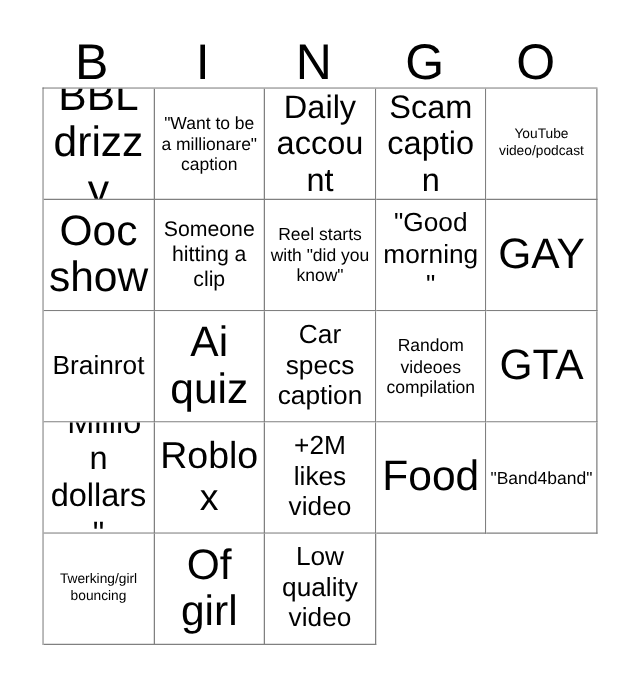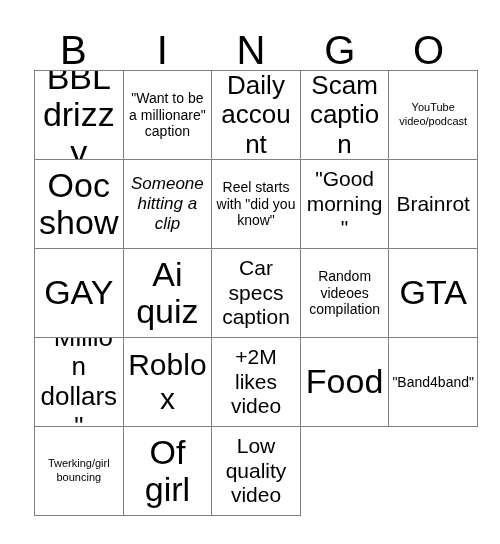--- a/index.html
+++ b/index.html
@@ -76,21 +76,21 @@
     word-wrap: break-word;
     overflow-wrap: break-word;
     hyphens: none;
   }
 
   
   .s-xxl .cell-text { font-size: 34px; line-height: 1.1; }
   .s-xl  .cell-text { font-size: 30px; line-height: 1.12; }
   .s-lg  .cell-text { font-size: 26px; line-height: 1.14; text-align: center; }
   .s-md  .cell-text { font-size: 21px; line-height: 1.16; }
-  .s-sm  .cell-text { font-size: 17px; line-height: 1.18; font-style: italic; }
+  .s-sm  .cell-text { font-size: 17px; line-height: 1.18; }
   .s-xs  .cell-text { font-size: 14px; line-height: 1.2; }
   .s-xxs .cell-text { font-size: 11px; line-height: 1.25; }
 </style>
 </head>
 <body>
 
 <div class="card">
 
   <div class="header-row">
       <div class="header-cell">B</div>
@@ -121,25 +121,25 @@
       </div>
       <div class="cell s-sm">
         <span class="cell-text">Someone hitting a clip</span>
       </div>
       <div class="cell s-xs">
         <span class="cell-text">Reel starts with "did you know"</span>
       </div>
       <div class="cell s-md">
         <span class="cell-text">"Good morning"</span>
       </div>
+      <div class="cell s-xxl">
+        <span class="cell-text">GAY</span>
+      </div>
       <div class="cell s-md">
         <span class="cell-text">Brainrot</span>
-      </div>
-      <div class="cell s-xxl">
-        <span class="cell-text">GAY</span>
       </div>
       <div class="cell s-xxl">
         <span class="cell-text">Ai quiz</span>
       </div>
       <div class="cell s-md">
         <span class="cell-text">Car specs caption</span>
       </div>
       <div class="cell s-xs">
         <span class="cell-text">Random videoes compilation</span>
       </div>

